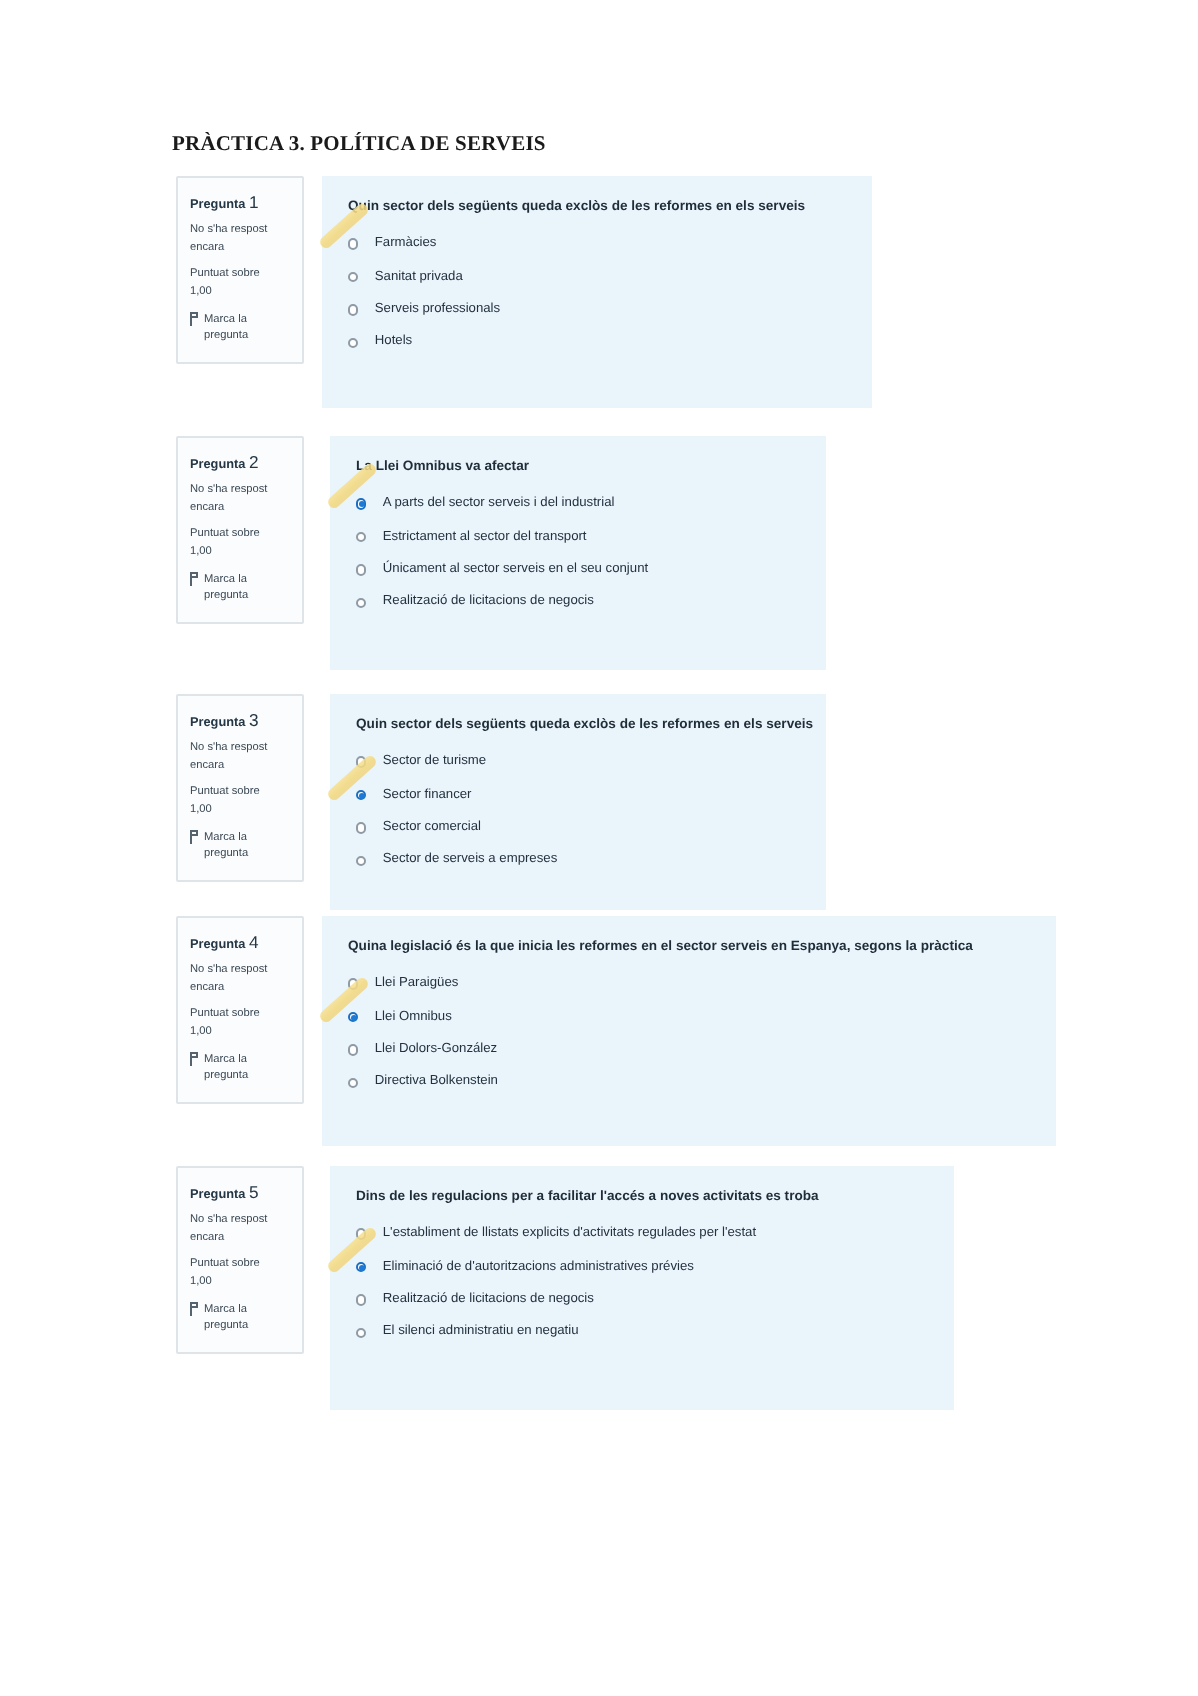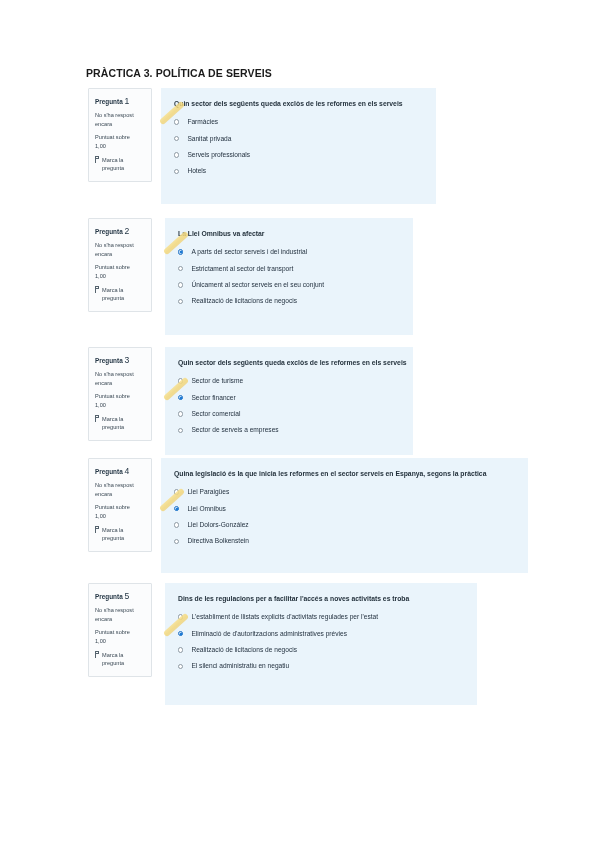--- a/index.html
+++ b/index.html
@@ -24,20 +24,21 @@
   }
   .page-title {
     position: absolute;
     left: 86px;
     top: 67px;
     font-size: 10.5px;
     font-weight: bold;
     letter-spacing: 0.1px;
     color: #1a1a1a;
     white-space: nowrap;
+    font-family: Liberation Serif, serif;
   }
 
   
   .qblock {
     position: absolute;
     display: flex;
     align-items: flex-start;
   }
   .qinfo {
     width: 64px;

